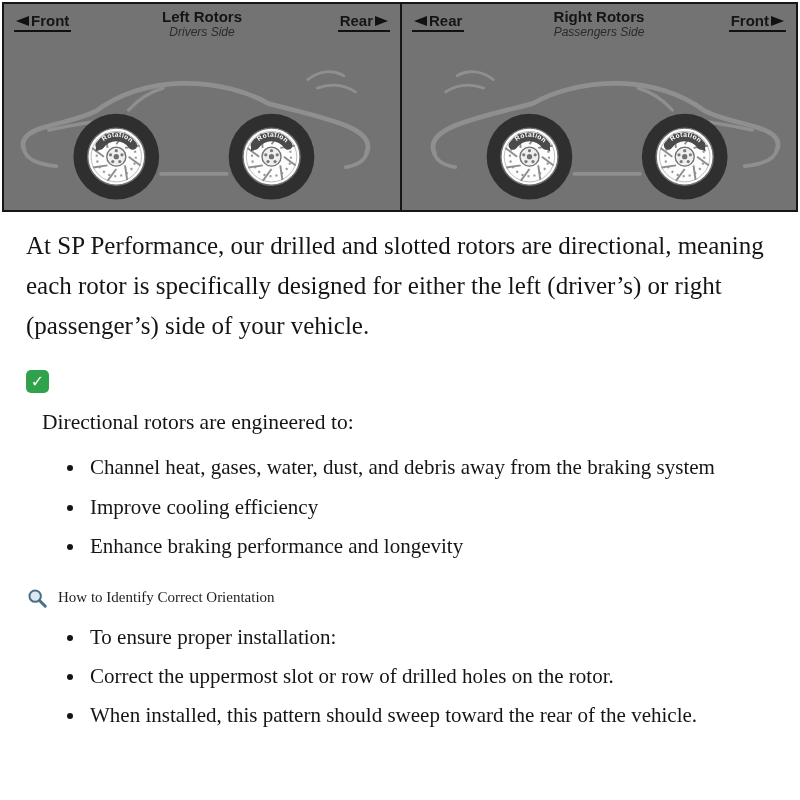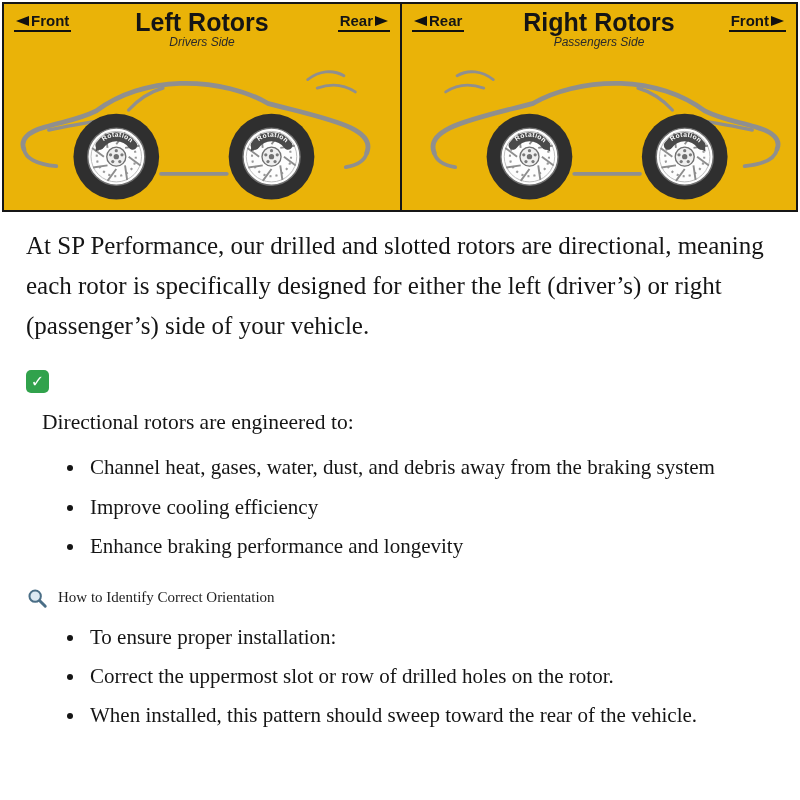--- a/index.html
+++ b/index.html
@@ -3,25 +3,25 @@
 <meta charset="utf-8">
 <style>
   * { margin:0; padding:0; box-sizing:border-box; }
   body {
     width:800px; height:800px; overflow:hidden;
     background:#ffffff; color:#151515;
     font-family:"Liberation Serif", serif;
   }
 
   
-  .diagram { display:flex; width:796px; margin:2px auto 0; border:2px solid #161616; background:#eab308; }
+  .diagram { display:flex; width:796px; margin:2px auto 0; border:2px solid #161616; background:#737373; }
   .panel { flex:1 1 50%; position:relative; }
   .panel + .panel { border-left:2px solid #161616; }
   .panel-header { position:relative; height:46px; padding-top:5px; font-family:"Liberation Sans", sans-serif; }
-  .panel-title { text-align:center; font-weight:700; font-size:25px; line-height:1.05; }
+  .panel-title { text-align:center; font-weight:700; font-size:15px; line-height:1.05; }
   .panel-sub { text-align:center; font-weight:400; font-style:italic; font-size:12px; color:#2a2a2a; }
   .dir { position:absolute; top:8px; display:flex; align-items:center; gap:2px;
          font-weight:700; font-size:15px; border-bottom:2.5px solid #111; padding:0 2px 1px 2px; }
   .dir-l { left:10px; } .dir-r { right:10px; }
   .tri { width:0; height:0; border-top:5px solid transparent; border-bottom:5px solid transparent; }
   .tri-left  { border-right:13px solid #111; }
   .tri-right { border-left:13px solid #111; }
   .car-svg { display:block; width:100%; height:160px; }
   svg text { font-family:"Liberation Sans", sans-serif; }
 

